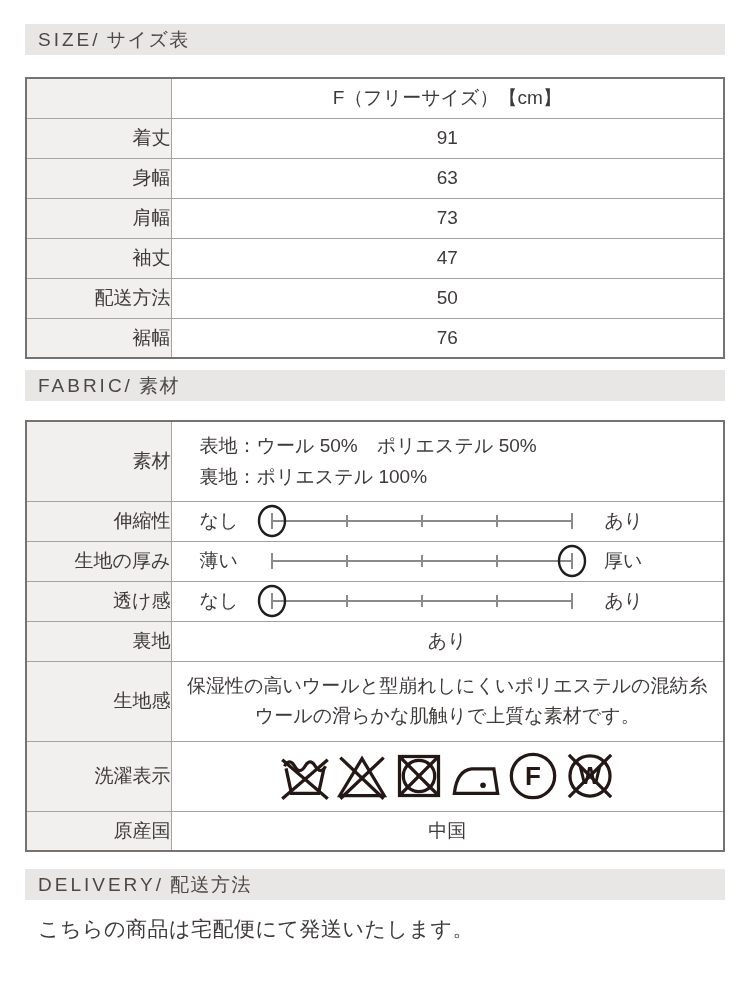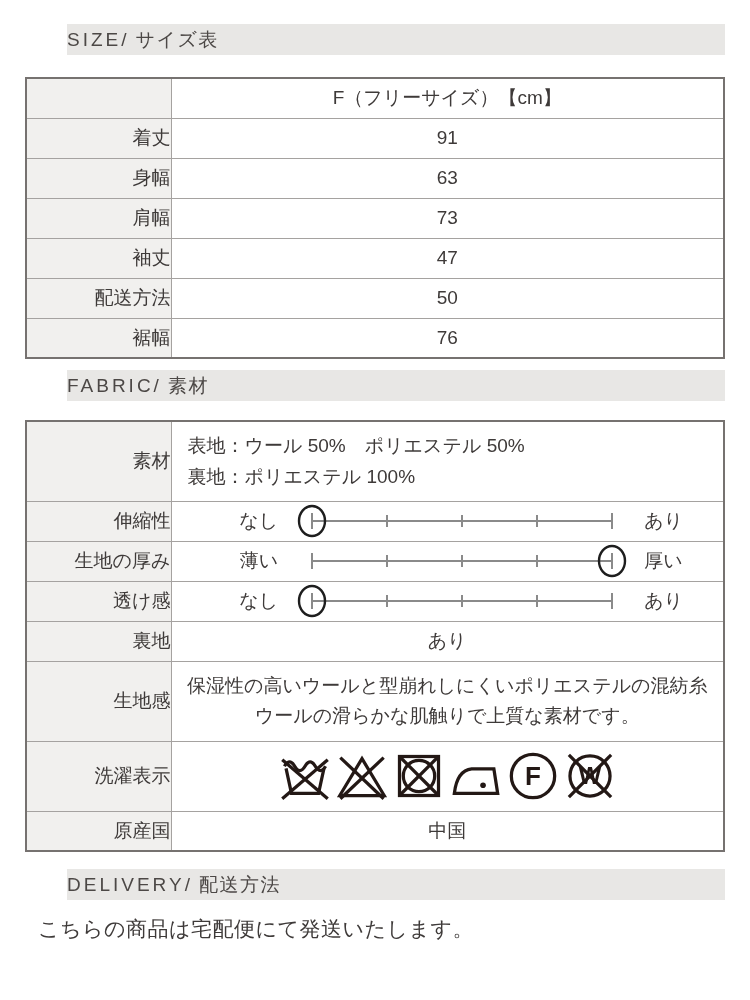--- a/index.html
+++ b/index.html
@@ -11,23 +11,22 @@
   html,body{background:#fff;}
   body{
     width:750px;height:1000px;overflow:hidden;
     font-family:"Liberation Sans","DejaVu Sans",sans-serif;
     color:var(--body-text);
   }
   .content{width:700px;margin:0 25px;padding-top:24px;}
 
   .heading{
     height:31px;line-height:31px;background:var(--heading-bg);
-    color:var(--heading-text);font-size:19px;
+    color:var(--heading-text);font-size:19px;padding-left:13px;
     white-space:nowrap;
-    margin-left:42px;
   }
   .heading-en{letter-spacing:3px;}
   .heading-ja{letter-spacing:1.5px;margin-left:6px;}
 
   .info-table{
     width:100%;border-collapse:collapse;table-layout:fixed;
     border:2px solid var(--border-outer);
   }
   .info-table th,.info-table td{
     border:1px solid var(--border-inner);
@@ -37,25 +36,25 @@
   .value-cell{background:#fff;text-align:center;}
   .num{font-size:20px;}
   tr.h40{height:40px;} tr.h70{height:70px;} tr.h80{height:80px;}
 
   .size-table{margin-top:22px;padding-left:43px;}
   .heading.fabric{margin-top:11px;}
   .fabric-table{margin-top:19px;}
   .heading.delivery{margin-top:17px;}
   .delivery-note{font-size:21px;margin:15px 0 0 13px;letter-spacing:0.5px;}
 
-  .lines-left{text-align:left;padding-left:16px;line-height:31px;}
+  .lines-left{text-align:left;padding-left:28px;line-height:31px;}
   .lines-center{text-align:center;font-size:17.5px;line-height:30px;}
   .lines-left div{font-size:19px;}
 
-  .slider{display:flex;align-items:center;gap:18px;padding-left:28px;justify-content:center;}
+  .slider{display:flex;align-items:center;gap:18px;padding-left:28px;}
   .slider-label{font-size:19px;white-space:nowrap;}
   .scale{display:block;overflow:visible;}
   .scale-line,.scale-tick{stroke:var(--slider-line);stroke-width:2;}
   .scale-circle{stroke:#1e1e1e;stroke-width:2.4;fill:none;}
 
   .icons-wrap{display:flex;justify-content:center;align-items:center;gap:5px;}
   .care-icon{color:var(--icon-color);display:block;}
   .care-icon .st{stroke:currentColor;stroke-width:3;fill:none;stroke-linecap:butt;stroke-linejoin:miter;}
   .care-icon .fl{fill:currentColor;stroke:none;}
   .care-icon text{fill:currentColor;font-family:"Liberation Sans","DejaVu Sans",sans-serif;font-weight:bold;}

